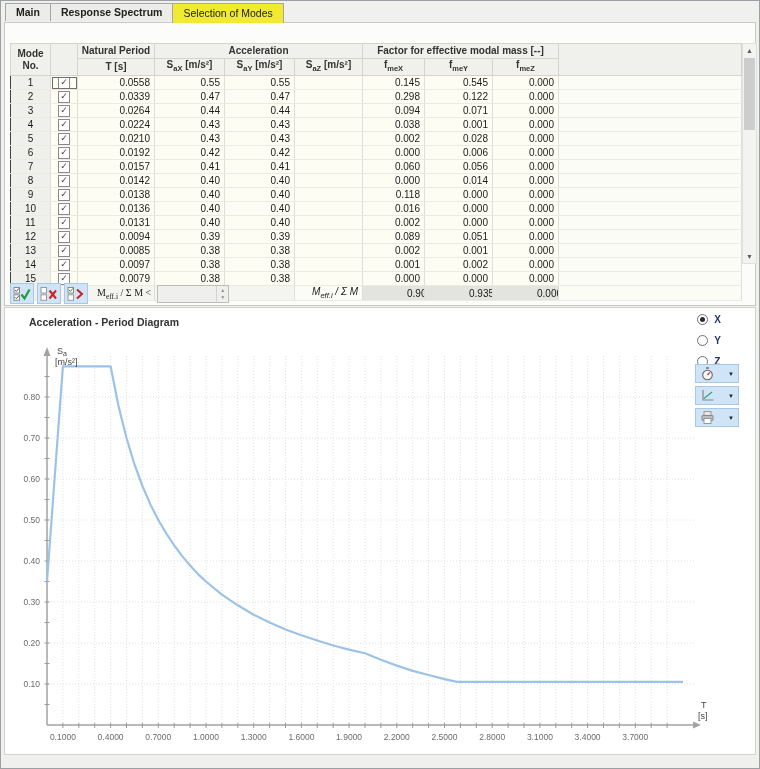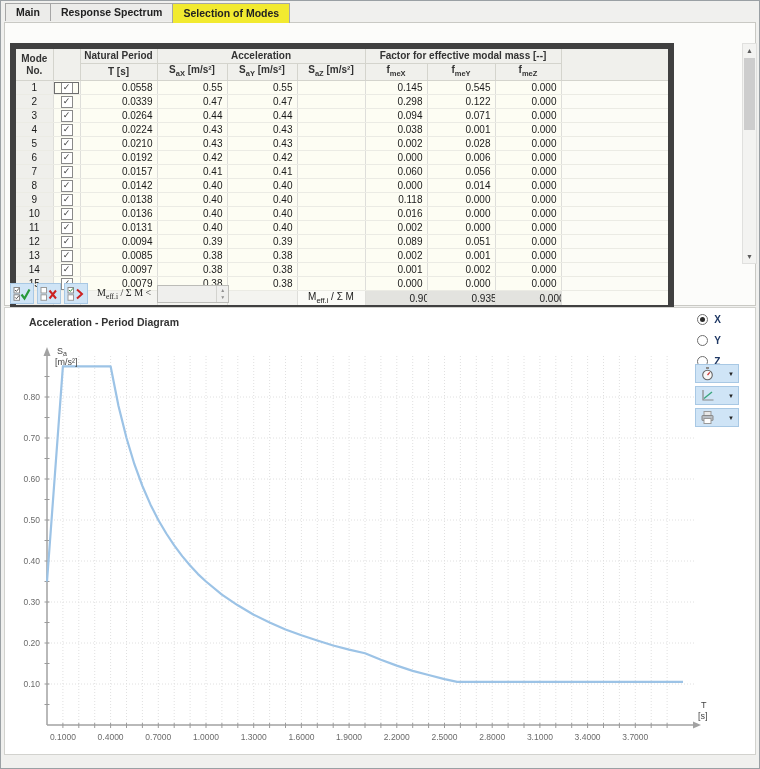--- a/index.html
+++ b/index.html
@@ -9,47 +9,47 @@
     font-family:"Liberation Sans",sans-serif;
     -webkit-font-smoothing:antialiased;
   }
   .window{position:absolute;inset:0;border:1px solid #9aa0a4;box-sizing:border-box;background:#f0f0ee;}
 
   
   .tabbar{position:absolute;left:4px;top:2px;height:20px;display:flex;align-items:flex-start;z-index:5;}
   .tab{height:17px;line-height:17px;padding:0 10px;border:1px solid #a6a6a6;border-bottom:none;
        background:#ececea;font-size:10.5px;font-weight:600;color:#222;cursor:pointer;}
   .tab + .tab{margin-left:-1px;}
-  .tab.active{background:#f2ea30;height:19px;line-height:19px;font-weight:700;position:relative;z-index:6;}
+  .tab.active{background:#f2ea30;height:19px;line-height:19px;font-weight:400;position:relative;z-index:6;}
 
   
   .panel{position:absolute;left:3px;right:3px;background:#fcfcfa;border:1px solid #c9c9c4;box-sizing:border-box;}
   .panel-top{top:21px;height:284px;}
   .panel-chart{top:306px;bottom:13px;background:#ffffff;border-color:#d2d2ce;}
 
   .sec-head{position:absolute;left:0;right:0;top:0;height:20px;}
   .sec-title{position:absolute;left:10px;top:4px;font-size:11px;font-weight:700;color:#2e5d9e;}
   .import-link{position:absolute;right:12px;top:4px;font-size:11px;font-weight:700;color:#2e5d9e;cursor:pointer;}
 
   
-  table.modes{position:absolute;left:5px;top:20px;width:664px;border-collapse:collapse;table-layout:fixed;
-      font-size:10px;color:#1a1a1a;border:6px solid #404040;}
+  table.modes{position:absolute;left:5px;top:20px;width:732px;border-collapse:collapse;table-layout:fixed;
+      font-size:10px;color:#1a1a1a;border:1px solid #404040;}
   table.modes th{background:#f0f0ec;border:1px solid #d4d4cd;font-weight:600;font-size:10px;color:#333;
       padding:0 3px;height:14px;line-height:12px;}
   table.modes td{padding:0 4px;height:13px;border-right:1px solid #dededa;border-bottom:1px solid #ebebe4;
       white-space:nowrap;overflow:hidden;}
   td.td-no{background:#efefeb;text-align:center;border-right:1px solid #d6d6d0;border-bottom:1px solid #dfdfd9;}
   td.td-chk{background:#fdfdf3;text-align:center;padding:0;}
   td.td-chk.focused{outline:1px solid #6e6e6e;outline-offset:-2px;}
   td.num{background:#fdfdf3;text-align:right;}
   td.fill{background:#fcfcf6;}
   .cb{display:inline-block;width:10px;height:10px;border:1px solid #8a8a8a;background:#fff;
       font-size:9px;line-height:9px;color:#3c3c3c;text-align:center;vertical-align:middle;cursor:pointer;}
   tfoot td{background:#f4f4f0;border-bottom:none;}
-  tfoot td.lab{text-align:center;background:#fbfbf7;font-size:10px;}
+  tfoot td.lab{text-align:right;background:#fbfbf7;font-size:10px;font-style:italic;}
   tfoot td.val{background:#e3e3df;text-align:right;padding-left:44px;}
   sub{font-size:7.5px;}
 
   
   .vscroll{position:absolute;left:737px;top:20px;width:15px;height:221px;background:#f3f3f1;border:1px solid #e0e0de;box-sizing:border-box;}
   .sb-btn{height:13px;text-align:center;font-size:7px;line-height:13px;color:#5c5c5c;cursor:pointer;}
   .sb-btn.down{position:absolute;bottom:0;left:0;right:0;}
   .sb-thumb{position:absolute;left:1px;right:1px;top:14px;height:72px;background:#cdcdcd;cursor:pointer;}
 
   

